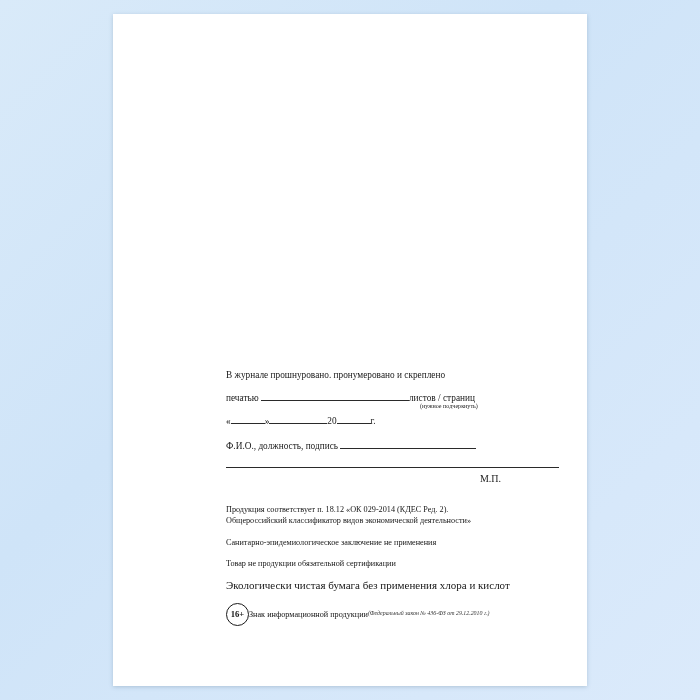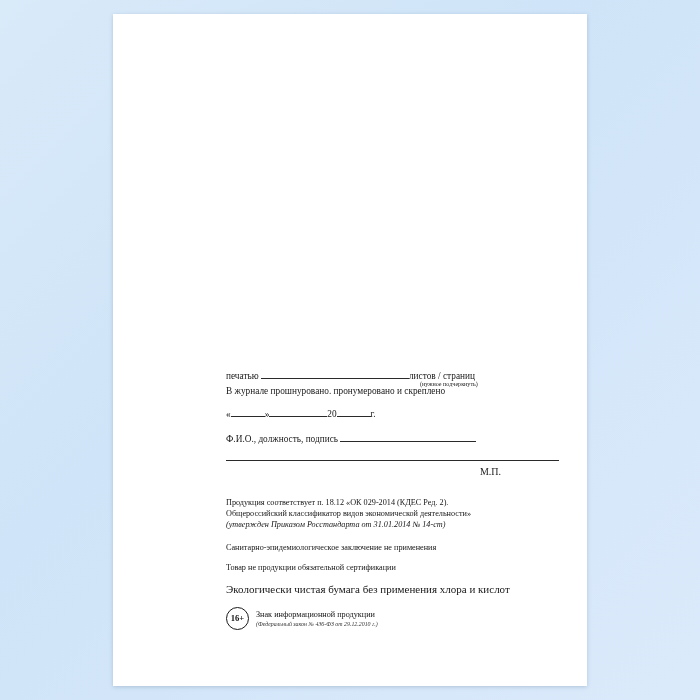--- a/index.html
+++ b/index.html
@@ -103,40 +103,39 @@
   .para.tight {
     margin-bottom: 9px;
   }
   .eco {
     font-size: 11px;
     margin-bottom: 10px;
   }
   .age-block {
     display: flex;
     align-items: center;
-    gap: 7px;
     margin-top: 7px;
   }
   .age-badge {
     width: 21px;
     height: 21px;
     border-radius: 50%;
     border: 1.6px solid #1a1a1a;
     display: flex;
     align-items: center;
     justify-content: center;
     font-size: 8.6px;
     font-weight: bold;
     font-family: "Liberation Serif", serif;
     color: #111;
     flex: 0 0 auto;
   }
   .age-text-wrap {
     display: flex;
-    flex-direction: column;
+    flex-direction: row;
     justify-content: center;
   }
   .age-title {
     font-size: 8.2px;
     color: #141414;
   }
   .age-sub {
     font-size: 5.9px;
     font-style: italic;
     color: #333;
@@ -145,47 +144,46 @@
 </style>
 </head>
 <body>
 
 <div id="stage">
 
   <div id="page">
 
     <div class="doc-body">
 
+      <div class="line-row">
+        <span class="t">В журнале прошнуровано. пронумеровано и скреплено</span>
+      </div>
+
       <div class="line-row pechat-row">
         <span class="t">печатью</span>
         <span class="rule r1"></span><span class="t">листов / страниц</span>
         <span class="podcherk note">(нужное подчеркнуть)</span>
       </div>
 
-      <div class="line-row">
-        <span class="t">В журнале прошнуровано. пронумеровано и скреплено</span>
-      </div>
-
       <div class="line-row date-row">
         <span class="t">«</span><span class="rule small"></span><span class="t">»</span><span class="rule med"></span><span class="t">20</span><span class="rule small"></span><span class="t">г.</span>
       </div>
 
       <div class="line-row">
         <span class="t">Ф.И.О., должность, подпись</span>
         <span class="rule fio"></span>
       </div>
 
       <div class="longline"></div>
 
       <div class="mp">М.П.</div>
 
       <div class="para">
         <div>Продукция соответствует п. 18.12 «ОК 029-2014 (КДЕС Ред. 2).</div>
         <div>Общероссийский классификатор видов экономической деятельности»</div>
-        <div class="it">(утвержден Приказом Росстандарта от 31.01.2014 № 14-ст)</div>
       </div>
 
       <div class="para tight">Санитарно-эпидемиологическое заключение не применения</div>
 
       <div class="para tight">Товар не продукции обязательной сертификации</div>
 
       <div class="para eco">Экологически чистая бумага без применения хлора и кислот</div>
 
       <div class="age-block">
         <div class="age-badge">16+</div>

